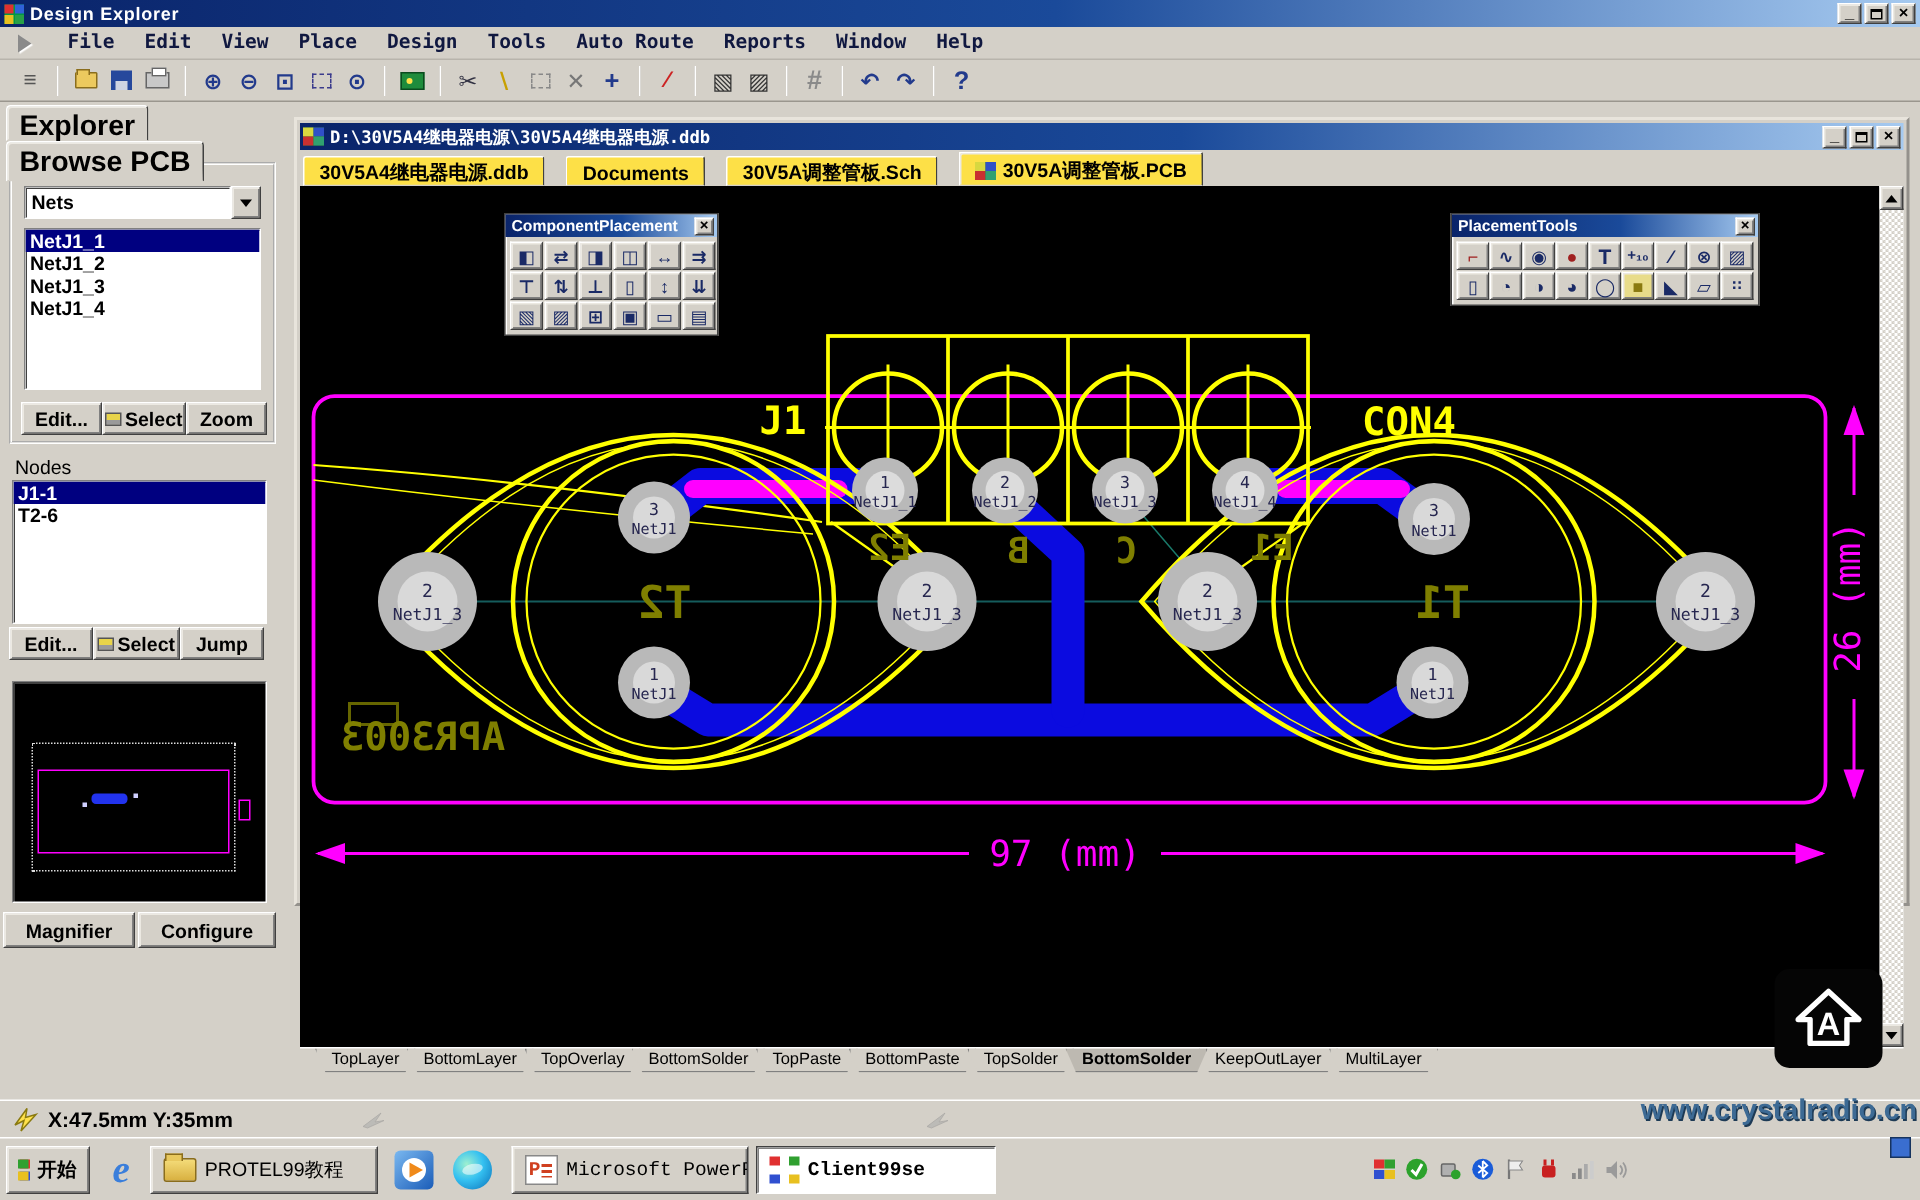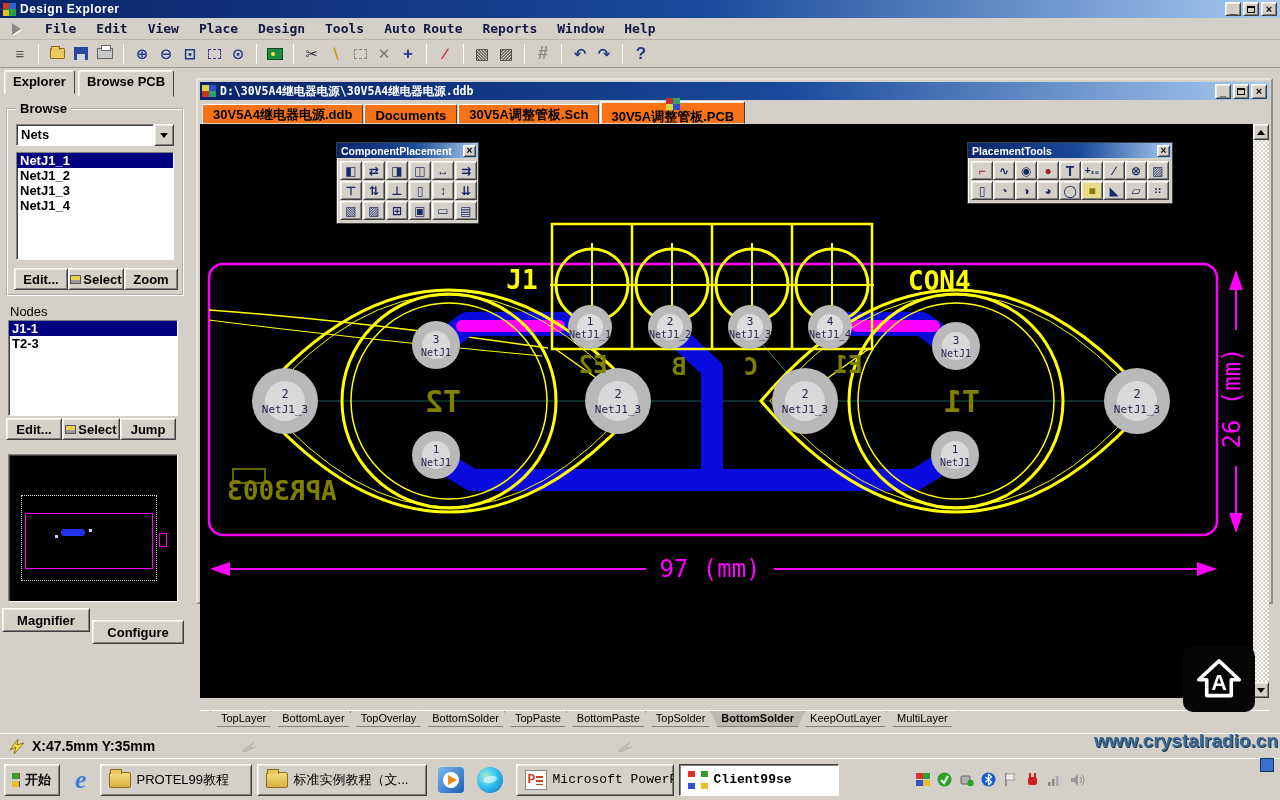--- a/index.html
+++ b/index.html
@@ -33,57 +33,57 @@
   .icon-folder::before { content:""; position:absolute; left:0; top:-3px; width:7px; height:3px; background:#ecc95e; border:1px solid #8a6d1c; border-bottom:none; }
   .icon-save { width:14px; height:13px; background:#26489c; position:relative; }
   .icon-save::after { content:""; position:absolute; left:3px; bottom:0; width:8px; height:6px; background:#cfd4e2; }
   .icon-print { width:16px; height:11px; background:#c8c8c8; border:1px solid #666; position:relative; }
   .icon-print::before { content:""; position:absolute; left:3px; top:-4px; width:8px; height:4px; background:#fff; border:1px solid #666; }
   .icon-pcbgreen { width:16px; height:12px; background:#1e8c3c; border:1px solid #0a4a1e; position:relative; }
   .icon-pcbgreen::after{ content:""; position:absolute; left:3px; top:3px; width:4px; height:4px; background:#ffe14a; border-radius:50%; }
   .icon-dashedbox { width:13px; height:10px; border:1px dashed #3a3a8c; }
   
   #sidebar { left:0; top:68px; width:192px; height:665px; background:#d4d0c8; }
-  .side-tab { display:inline-block; height:24px; padding:3px 8px 0; font-weight:bold; font-size:13px;
+  .side-tab { display:inline-block; height:24px; padding:3px 8px 0; font-weight:bold; font-size:19px;
     border:1px solid; border-color:#fff #404040 #d4d0c8 #fff; box-shadow:inset 1px 1px 0 #ece9e2; border-radius:3px 3px 0 0; background:#d4d0c8; }
   .side-tab.active { height:27px; position:relative; z-index:2; }
   .groupbox { border:2px groove #ffffff; position:relative; }
   .groupbox > .legend { position:absolute; top:-9px; left:8px; background:#d4d0c8; padding:0 4px; font-weight:bold; font-size:13px; }
   .combo { display:flex; }
   .combo .field { flex:1; background:#fff; border:1px solid; border-color:#808080 #fff #fff #808080; box-shadow:inset 1px 1px 0 #404040;
     padding:2px 4px; font-weight:bold; font-size:13px; }
   .combo .drop { width:20px; display:flex; align-items:center; justify-content:center; }
   .combo .drop::after { content:""; width:0; height:0; border-top:5px solid #000; border-left:4px solid transparent; border-right:4px solid transparent; }
   .listbox { overflow:hidden; font-size:13px; font-weight:bold; }
   .listbox .li { padding:0 3px; height:15px; line-height:15px; color:#000; }
   .listbox .li.sel { background:#000080; color:#fff; }
   .sbtn { height:22px; display:flex; align-items:center; justify-content:center; font-weight:bold; font-size:13px; overflow:hidden; white-space:nowrap; }
   .sel-ico { width:11px; height:9px; margin-right:2px; flex:none;
     background: linear-gradient(#e8d44a 0 4px,#9a9a9a 4px 9px); border:1px solid #555; }
   
   #docwin { left:196px; top:78px; width:1077px; height:526px; border:2px outset #e8e4dc; background:#d4d0c8; }
   #doc-titlebar { position:absolute; left:2px; top:2px; right:2px; height:18px; display:flex; align-items:center; padding:0 2px; }
   #doc-titlebar .dtitle { color:#fff; font-weight:bold; font-size:11.5px; margin-left:4px; font-family:"DejaVu Sans Mono","Liberation Mono",monospace; }
   #doc-tabs { position:absolute; left:2px; top:21px; right:2px; height:23px; display:flex; align-items:flex-end; padding-left:2px; }
-  .dtab { height:20px; padding:2px 10px 0; font-weight:bold; font-size:13px; background:#f97316;
-    border:1px solid; border-color:#fff #404040 #d4d0c8 #fff; border-radius:2px 2px 0 0; margin-right:1px; display:flex; align-items:center; gap:4px; }
-  .dtab.active { height:23px; z-index:2; box-shadow:inset 1px 1px 0 #ece9e2;flex-direction:column; }
+  .dtab { height:20px; padding:2px 10px 0; font-weight:bold; font-size:13px; background:#fde047;
+    border:1px solid; border-color:#fff #404040 #d4d0c8 #fff; border-radius:2px 2px 0 0; margin-right:14px; display:flex; align-items:center; gap:4px; }
+  .dtab.active { height:23px; z-index:2; box-shadow:inset 1px 1px 0 #ece9e2; }
   .minilogo { width:14px; height:12px; position:relative; background:#2a7a2a; display:inline-block; }
   .minilogo i { position:absolute; width:7px; height:6px; }
   .minilogo .q1{left:0;top:0;background:#d8d840;} .minilogo .q2{right:0;top:0;background:#3050c8;}
   .minilogo .q3{left:0;bottom:0;background:#c83030;} .minilogo .q4{right:0;bottom:0;background:#30a070;}
   #canvas { position:absolute; left:2px; top:44px; width:1055px; height:574px; background:#000; }
   #vscroll { position:absolute; right:2px; top:44px; width:16px; height:574px;
     background:#fff;
     background-image:linear-gradient(45deg,#d4d0c8 25%,transparent 25%,transparent 75%,#d4d0c8 75%),linear-gradient(45deg,#d4d0c8 25%,transparent 25%,transparent 75%,#d4d0c8 75%);
     background-size:4px 4px; background-position:0 0,2px 2px; }
   .scroll-btn { position:absolute; left:0; width:16px; height:16px; display:flex; align-items:center; justify-content:center; }
   .arr-up { width:0;height:0;border-bottom:5px solid #000;border-left:4px solid transparent;border-right:4px solid transparent; }
   .arr-dn { width:0;height:0;border-top:5px solid #000;border-left:4px solid transparent;border-right:4px solid transparent; }
-  #layer-tabs { position:absolute; left:2px; top:618px; right:2px; height:17px; background:#d4d0c8; display:flex; align-items:stretch; padding-left:10px; border-top:1px solid #fff;margin-top:12px; }
+  #layer-tabs { position:absolute; left:2px; top:618px; right:2px; height:17px; background:#d4d0c8; display:flex; align-items:stretch; padding-left:10px; border-top:1px solid #fff; }
   .ltab { font-size:11px; padding:1px 10px 0; background:#d4d0c8; color:#000;
     clip-path:polygon(0 0,100% 0,calc(100% - 7px) 100%,7px 100%); margin-right:-6px; border:1px solid #808080; border-top:none; }
   .ltab.active { background:#bdb9b1; font-weight:bold; z-index:2; }
   
   .palette { position:absolute; background:#d4d0c8; border:1px solid #404040; box-shadow:1px 1px 0 #000, inset 1px 1px 0 #fff; z-index:20; }
   .pal-title { height:15px; display:flex; align-items:center; padding:0 2px 0 4px; color:#fff; font-weight:bold; font-size:10.5px; }
   .pal-close { margin-left:auto; width:13px; height:12px; display:flex; align-items:center; justify-content:center; font-size:10px; font-weight:bold; color:#000; }
   .pal-grid { display:grid; gap:1px; padding:3px; }
   .pbtn { width:22px; height:19px; display:flex; align-items:center; justify-content:center; font-size:12px; color:#1a2a66; font-weight:bold; overflow:hidden; }
   
@@ -223,42 +223,42 @@
           <span class="sel-ico"></span>
           <span>Select</span>
         </span>
       <span class="sbtn raised" style="width:54px;">Zoom</span>
     </div>
   </div>
 
   <div class="abs" style="left:10px; top:236px; font-weight:normal; font-size:13px;">Nodes</div>
   <div class="listbox sunken abs" style="left:8px; top:252px; width:170px; height:96px;">
     <div class="li sel">J1-1</div>
-    <div class="li">T2-3</div>
+    <div class="li">T2-6</div>
   </div>
   <div class="abs" style="left:6px; top:350px; display:flex;">
     <span class="sbtn raised" style="width:56px;">Edit...</span>
     <span class="sbtn raised" style="width:58px;">
         <span class="sel-ico"></span>
         <span>Select</span>
       </span>
     <span class="sbtn raised" style="width:56px;">Jump</span>
   </div>
 
   <div class="sunken abs" style="left:8px; top:386px; width:170px; height:148px; background:#000;">
     <div style="position:absolute; left:12px; top:40px; width:136px; height:86px; border:1px dotted #ddd;"></div>
     <div style="position:absolute; left:16px; top:58px; width:128px; height:56px; border:1px solid #ff00ff;"></div>
     <div style="position:absolute; right:10px; top:78px; width:8px; height:14px; border:1px solid #ff00ff;"></div>
     <div style="position:absolute; left:52px; top:74px; width:24px; height:7px; background:#2233ee; border-radius:3px;"></div>
     <div style="position:absolute; left:46px; top:80px; width:3px; height:3px; background:#cfcfff;"></div>
     <div style="position:absolute; left:80px; top:74px; width:3px; height:3px; background:#cfcfff;"></div>
   </div>
   <div class="abs" style="left:2px; top:540px; display:flex; gap:2px;">
     <span class="sbtn raised" style="width:88px; height:24px;">Magnifier</span>
-    <span class="sbtn raised" style="width:92px; height:24px;margin-top:12px;">Configure</span>
+    <span class="sbtn raised" style="width:92px; height:24px;">Configure</span>
   </div>
 
 </div>
 
 <div id="docwin" class="abs">
   <div id="doc-titlebar" class="titlebar-grad">
     <span class="minilogo">
         <i class="q1"></i>
         <i class="q2"></i>
         <i class="q3"></i>
@@ -552,24 +552,20 @@
         <i class="q2"></i>
         <i class="q3"></i>
         <i class="q4"></i>
       </span>
     <span>开始</span>
   </span>
   <span class="ie-e" style="margin:0 8px 0 10px;">e</span>
   <span class="taskbtn raised" style="width:152px;">
     <span class="bigfolder"></span>
     <span>PROTEL99教程</span>
-  </span>
-  <span class="taskbtn raised" style="width:170px;">
-    <span class="bigfolder"></span>
-    <span>标准实例教程（文...</span>
   </span>
   <span class="mp-icon" style="margin-left:6px;"></span>
   <span class="edge-icon" style="margin-left:8px;"></span>
   <span class="taskbtn raised" style="width:158px; margin-left:8px; font-family:'Liberation Mono','DejaVu Sans Mono',monospace;">
     <span class="ppt-icon"></span>
     <span>Microsoft PowerP...</span>
   </span>
   <span class="taskbtn raised active" style="width:160px;">
     <span class="winflag" style="width:20px;height:18px;">
         <i class="q1"></i>

